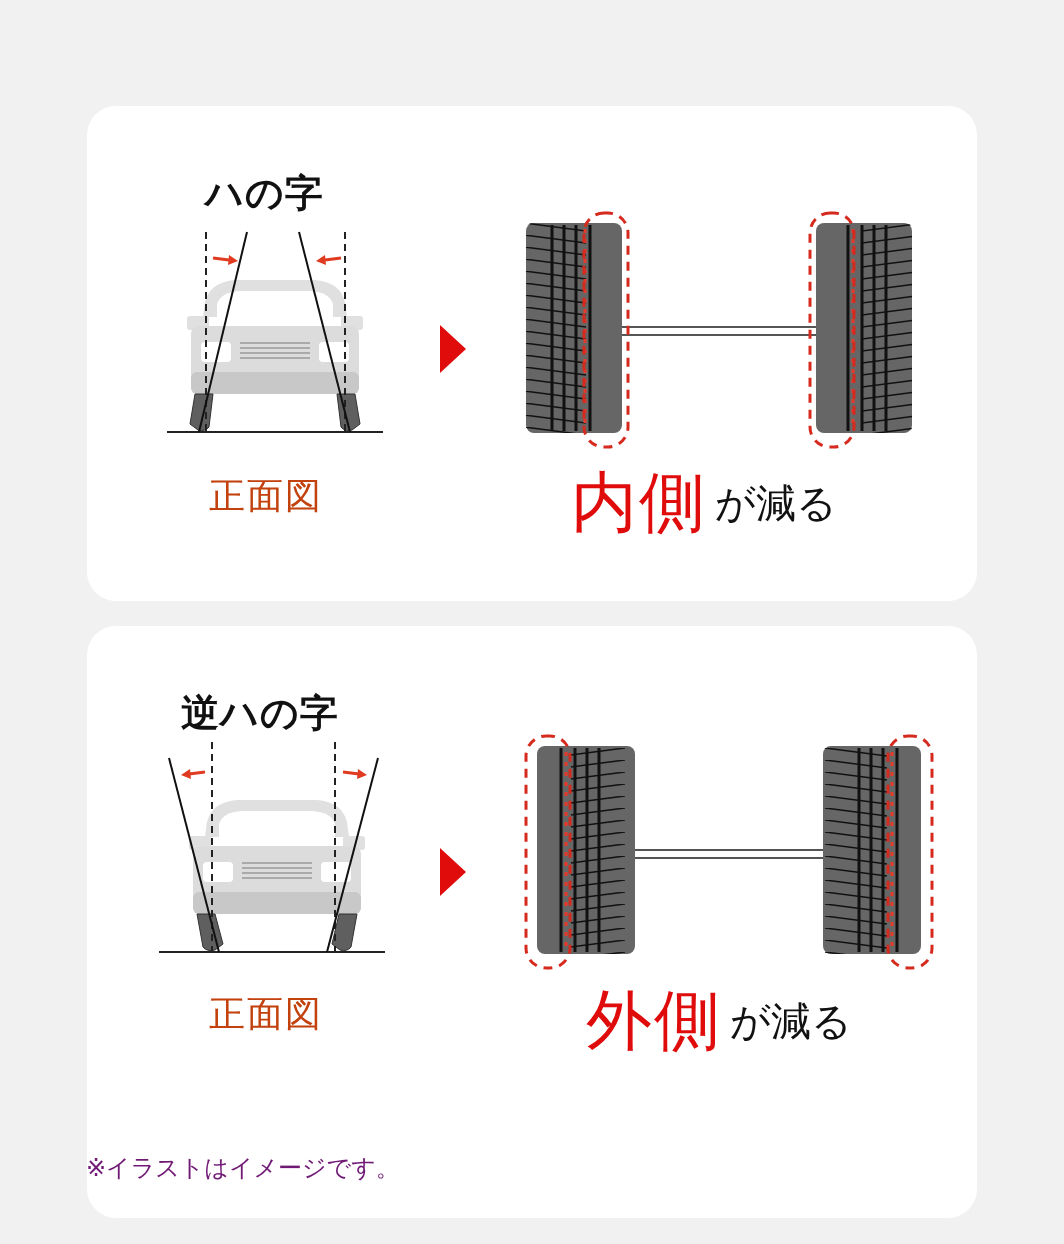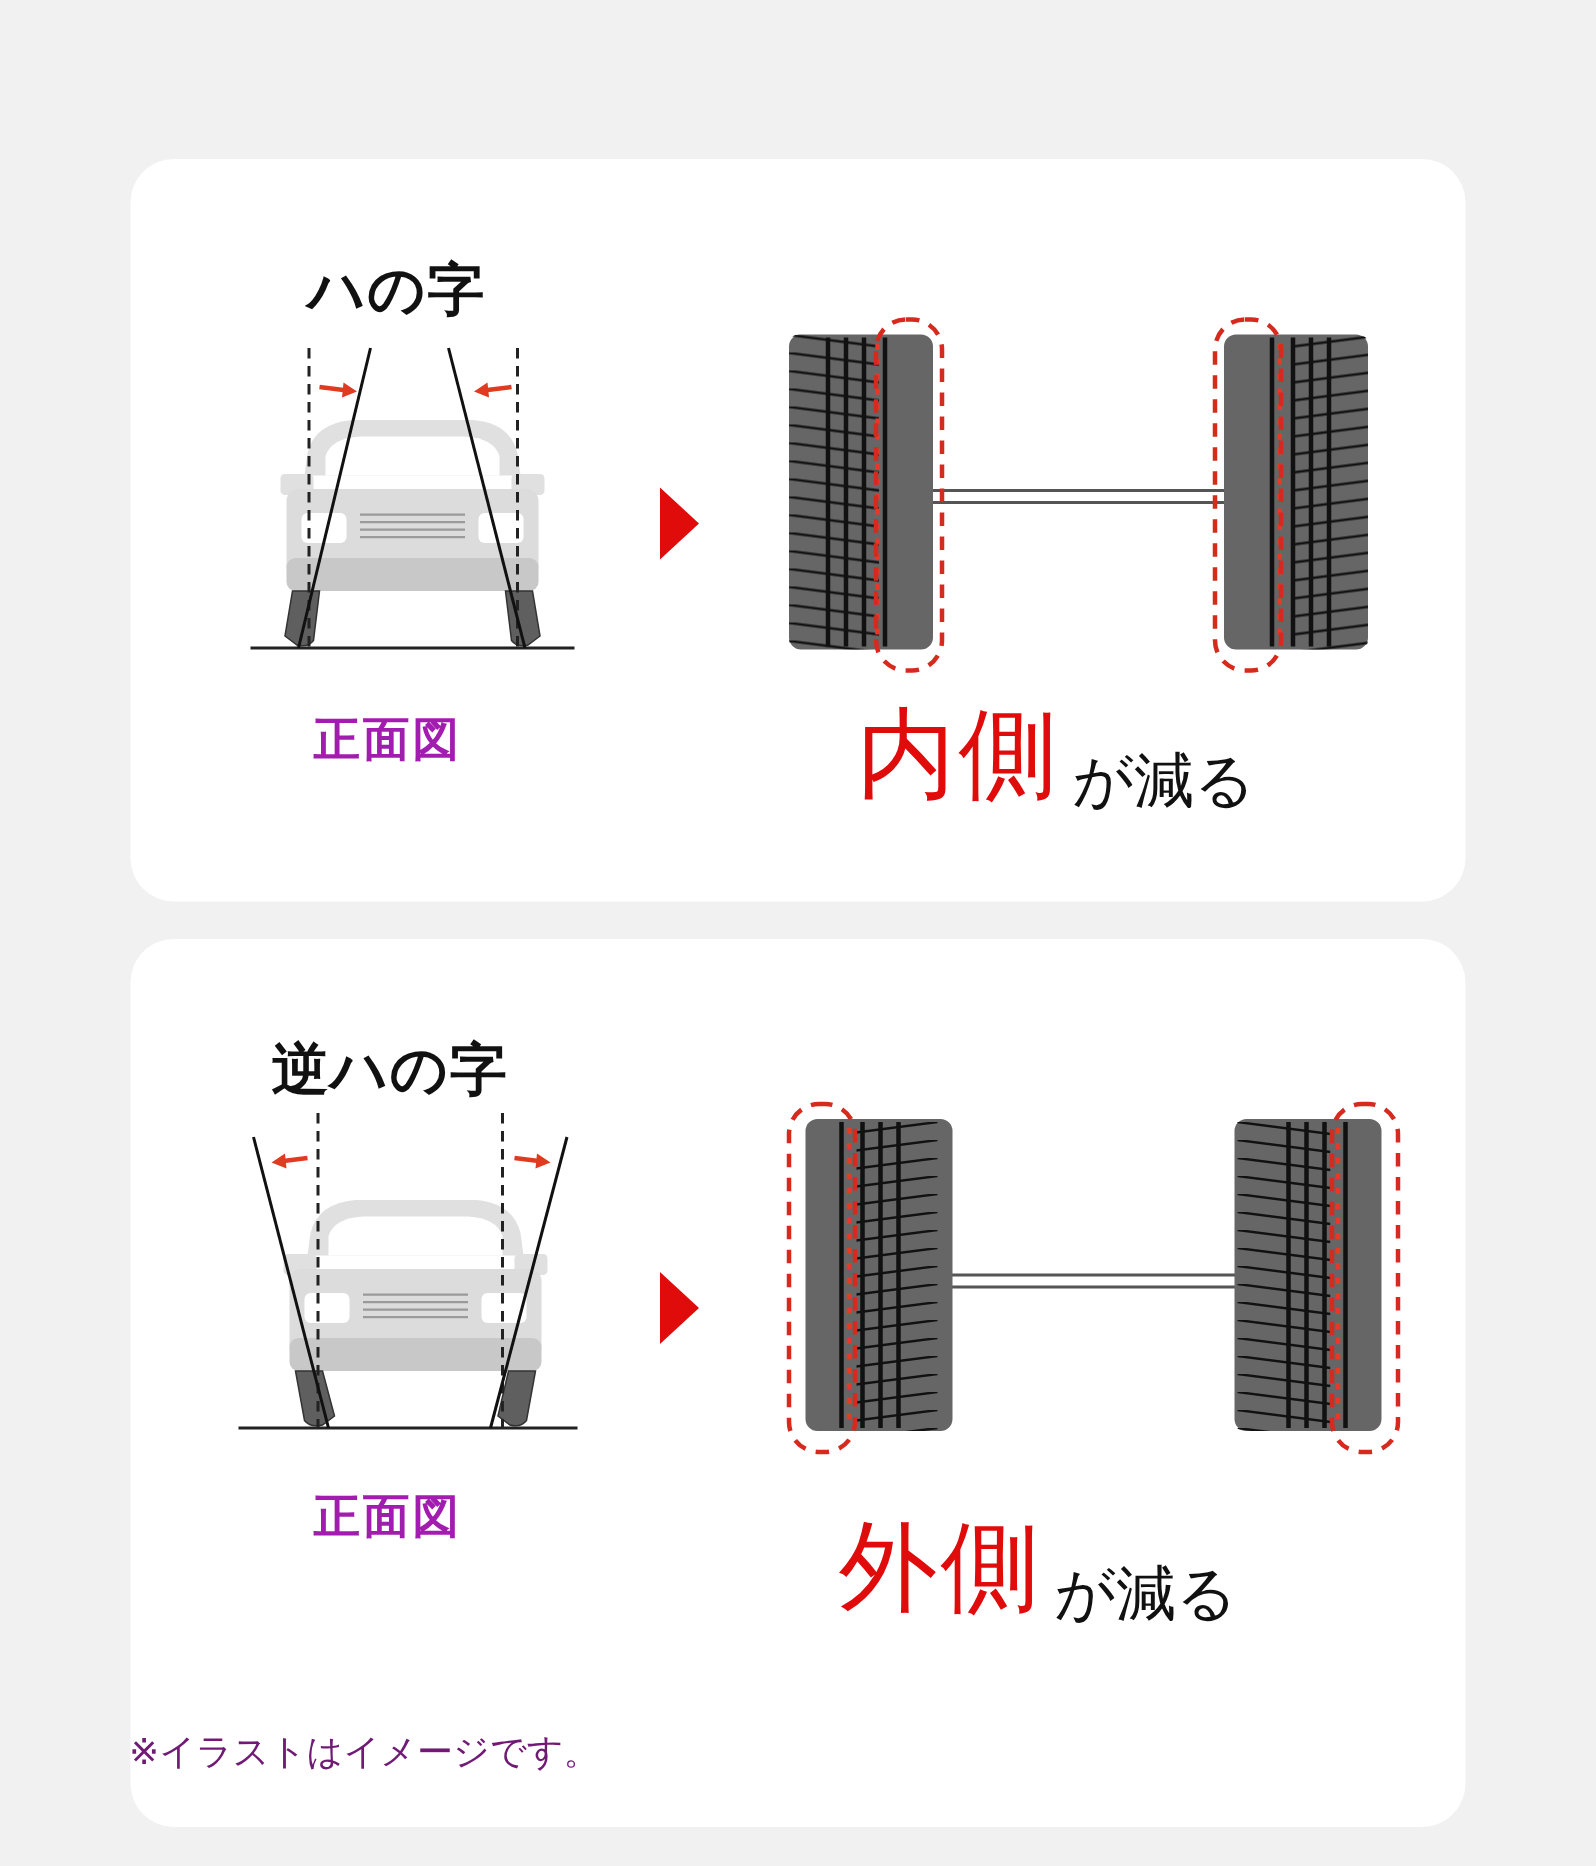--- a/index.html
+++ b/index.html
@@ -10,23 +10,23 @@
     border-radius: 29px;
   }
   #card1 { top: 106px; height: 495px; }
   #card2 { top: 626px; height: 592px; }
   .abs { position: absolute; }
   .title {
     font-weight: bold; font-size: 38px; color: #111; letter-spacing: 1px;
     white-space: nowrap;
   }
   .caption {
-    font-weight: bold; font-size: 31px; color: #a21caf; letter-spacing: 2px; white-space: nowrap;
-  }
-  .result { white-space: nowrap; display: flex; align-items: flex-end; }
+    font-weight: normal; font-size: 36px; color: #c2410c; letter-spacing: 2px; white-space: nowrap;
+  }
+  .result { white-space: nowrap; display: flex; align-items: center; }
   .result .big { font-size: 66px; color: #e00b0b; letter-spacing: 2px; }
   .result .small { font-size: 40px; color: #111; margin-left: 8px; }
   .note {
     position: absolute; left: 86px; top: 1152px; font-size: 24px; color: #701a75;
     white-space: nowrap;
   }
   svg { display: block; overflow: visible; }
 </style>
 </head>
 <body>
@@ -200,19 +200,19 @@
         <line x1="358" y1="12" x2="358" y2="216"></line>
         <line x1="372" y1="12" x2="372" y2="216"></line>
       </g>
       <line x1="367" y1="16" x2="367" y2="214" stroke="#e53a2a" stroke-width="3" stroke-dasharray="4,6"></line>
 
       <rect x="1" y="0" width="44" height="232" rx="20" fill="none" stroke="#d62a1e" stroke-width="3" stroke-dasharray="9,7"></rect>
       <rect x="363" y="0" width="44" height="232" rx="20" fill="none" stroke="#d62a1e" stroke-width="3" stroke-dasharray="9,7"></rect>
     </svg>
   </div>
 
-  <div class="abs result" style="left:472px; top:350px;margin-top:24px;">
+  <div class="abs result" style="left:499px; top:350px;">
     <span class="big">外側</span>
     <span class="small">が減る</span>
   </div>
 </div>
 
 <div class="note">※イラストはイメージです。</div>
 
 </body></html>

